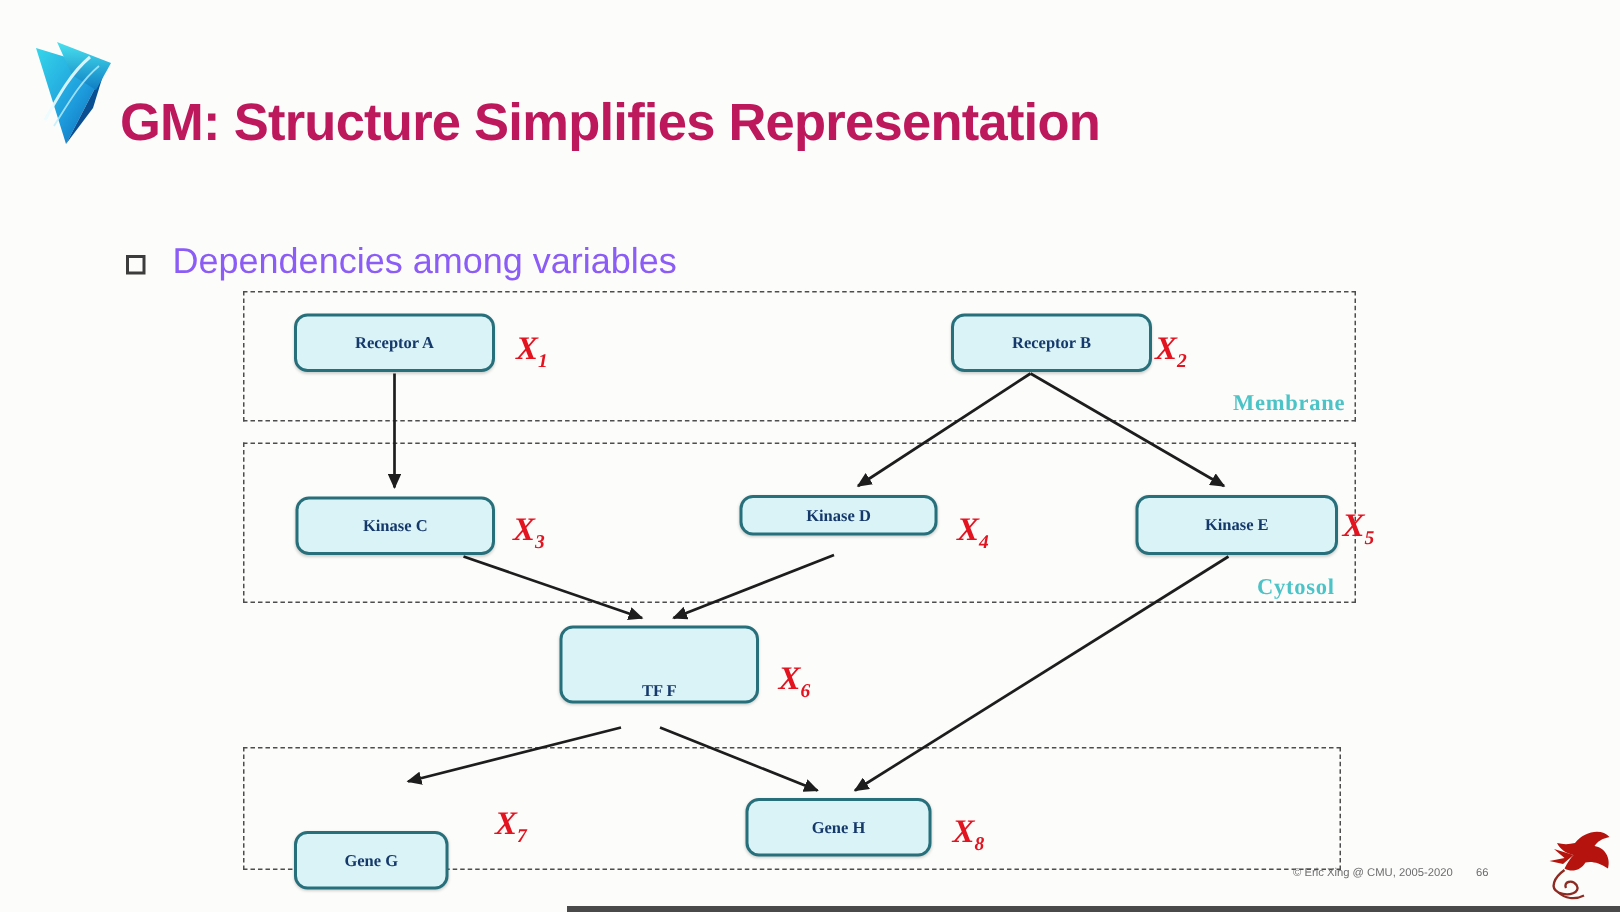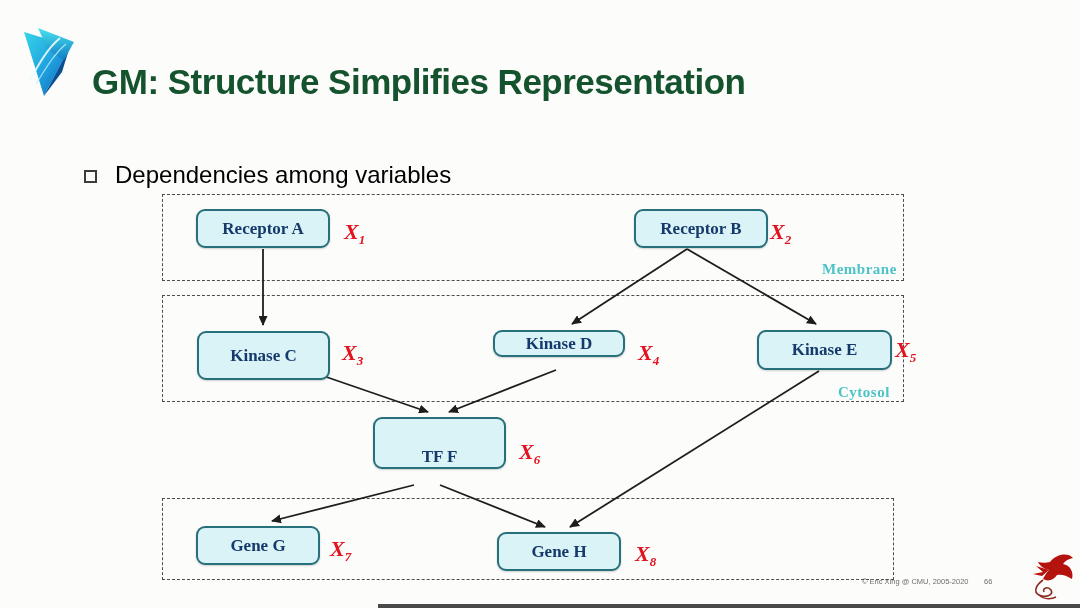--- a/index.html
+++ b/index.html
@@ -6,60 +6,59 @@
   .slide{
     position:relative;
     width:1080px;height:608px;
     background:#fcfcfb;
     overflow:hidden;
     font-family:"Liberation Sans",sans-serif;
   }
   
   .title{
     position:absolute;left:80px;top:62px;
-    font-size:35px;font-weight:bold;color:#14532d;
+    font-size:35px;font-weight:bold;color:#be185d;
     letter-spacing:-0.5px;white-space:nowrap;
     font-family:"Liberation Sans",sans-serif;
-    margin-left:12px;
   }
   
   .bullet-row{position:absolute;left:84px;top:161px;display:flex;align-items:center;}
   .bullet-square{
     width:9px;height:9px;border:2px solid #3c3c3c;display:inline-block;
     margin-right:18px;margin-top:3px;background:transparent;
   }
-  .bullet-text{font-size:24px;color:#000000;}
+  .bullet-text{font-size:24px;color:#8b5cf6;}
   
   .region{position:absolute;border:1.5px dashed #4d4d4d;box-sizing:border-box;}
   .region-membrane{left:162px;top:194px;width:742px;height:87px;}
   .region-cytosol{left:162px;top:295px;width:742px;height:107px;}
   .region-genes{left:162px;top:498px;width:732px;height:82px;}
   .region-label{
     position:absolute;font-family:"Liberation Serif",serif;font-weight:bold;
     font-size:15px;color:#4cc3c7;letter-spacing:0.5px;
   }
   .label-membrane{left:822px;top:261px;}
   .label-cytosol{left:838px;top:384px;}
   
   .node{
     position:absolute;box-sizing:border-box;
     background:#d9f3f7;
     border:2px solid #27707b;border-radius:9px;
     color:#16396b;font-family:"Liberation Serif",serif;font-weight:bold;
-    font-size:17px;text-align:center;
+    font-size:11px;text-align:center;
     display:flex;align-items:center;justify-content:center;
     box-shadow:0 1px 2px rgba(0,0,0,0.18);
   }
   .node-receptor-a{left:196px;top:209px;width:134px;height:39px;}
   .node-receptor-b{left:622px;top:209px;width:134px;height:39px;margin-left:12px;}
-  .node-kinase-c{left:197px;top:331px;width:133px;height:49px;}
+  .node-kinase-c{left:197px;top:331px;width:133px;height:39px;}
   .node-kinase-d{left:493px;top:330px;width:132px;height:27px;}
   .node-kinase-e{left:757px;top:330px;width:135px;height:40px;}
   .node-tf-f{left:373px;top:417px;width:133px;height:52px;align-items:flex-end;padding-top:0;}
-  .node-gene-g{left:196px;top:526px;width:124px;height:39px;align-items:center;}
+  .node-gene-g{left:196px;top:554px;width:103px;height:39px;align-items:center;}
   .node-gene-h{left:497px;top:532px;width:124px;height:39px;}
   
   .xvar{
     position:absolute;color:#e3131f;
     font-family:"Liberation Serif",serif;font-weight:bold;font-style:italic;
     font-size:22px;line-height:1;
   }
   .xvar sub{font-size:13px;line-height:1;}
   .x1{left:344px;top:221px;}
   .x2{left:770px;top:221px;}

